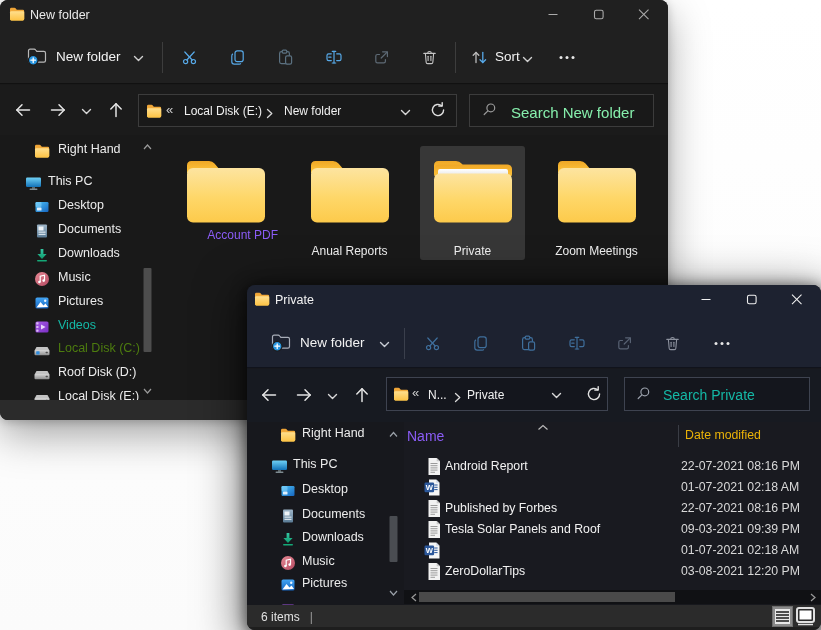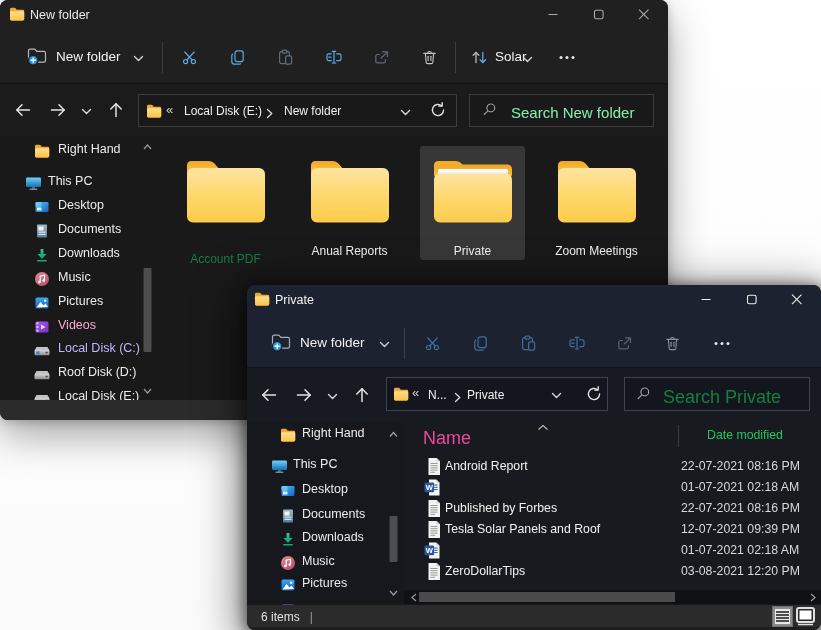--- a/index.html
+++ b/index.html
@@ -86,21 +86,21 @@
 <div class="abs" style="left:471px;top:49px"><svg width="17" height="17" viewBox="0 0 17 17" fill="none" stroke-width="1.3" stroke-linecap="round" stroke-linejoin="round">
 <g stroke="#bdbdbd">
             <line x1="5" y1="13.5" x2="5" y2="3.5"></line>
             <path d="M2.2,6.3 L5,3.5 l2.8,2.8"></path>
           </g>
 <g stroke="#57a9e8">
             <line x1="11.8" y1="3.5" x2="11.8" y2="13.5"></line>
             <path d="M9,10.7 l2.8,2.8 2.8,-2.8"></path>
           </g>
 </svg></div>
-<div class="txt" style="left:495px;top:49px;font-size:13.5px;color:#f2f2f2">Solar</div>
+<div class="txt" style="left:495px;top:49px;font-size:13.5px;color:#f2f2f2">Sort</div>
 <div class="abs" style="left:521px;top:52px"><svg width="13" height="13" viewBox="0 0 13 13" fill="none" stroke="#d0d0d0" stroke-width="1.4" stroke-linecap="round" stroke-linejoin="round">
 <path d="M2.5,4.5 L6.5,8.5 L10.5,4.5"></path>
         </svg></div>
 <div class="abs" style="left:558px;top:49px"><svg width="18" height="17" viewBox="0 0 18 17" fill="#e8e8e8">
 <circle cx="3.0" cy="8.5" r="1.5"></circle>
           <circle cx="9.0" cy="8.5" r="1.5"></circle>
           <circle cx="15.0" cy="8.5" r="1.5"></circle>
 </svg></div>
 <div class="abs" style="left:14px;top:101px"><svg width="18" height="18" viewBox="0 0 18 18" fill="none" stroke="#e4e4e4" stroke-width="1.5" stroke-linecap="round" stroke-linejoin="round">
 <line x1="15.5" y1="9" x2="2.8" y2="9"></line>
@@ -245,34 +245,34 @@
 <stop offset="0" stop-color="#a85ce8"></stop>
               <stop offset="1" stop-color="#7b2fc4"></stop>
             </linearGradient>
           </defs>
 <rect x="1.5" y="2.5" width="13" height="11" rx="1.6" fill="url(#vis1)"></rect>
 <rect x="2.3" y="3.3" width="2.2" height="2.2" rx="0.4" fill="#d9b8f5"></rect>
 <rect x="2.3" y="6.9" width="2.2" height="2.2" rx="0.4" fill="#d9b8f5"></rect>
 <rect x="2.3" y="10.5" width="2.2" height="2.2" rx="0.4" fill="#d9b8f5"></rect>
 <path d="M7,5.4 l4.6,2.6 -4.6,2.6 z" fill="#e9d5fb"></path>
 </svg></div>
-<div style="position:absolute;left:58px;top:318px;font-size:12.5px;color:#f9a8d4;white-space:nowrap">Videos</div>
+<div style="position:absolute;left:58px;top:318px;font-size:12.5px;color:#14b8a6;white-space:nowrap">Videos</div>
 <div style="position:absolute;left:33px;top:342px;width:18px;height:16px"><svg width="18" height="16" viewBox="0 0 18 16">
 <defs>
             <linearGradient id="ddc1" x1="0" y1="0" x2="0" y2="1">
 <stop offset="0" stop-color="#d6d6d6"></stop>
               <stop offset="1" stop-color="#8f8f8f"></stop>
             </linearGradient>
           </defs>
 <path d="M3.5,5 h11 l2,3.5 h-15 z" fill="#c3c3c3"></path>
 <rect x="1.5" y="8" width="15" height="5.2" rx="1" fill="url(#ddc1)"></rect>
 <rect x="3.2" y="9.3" width="3.4" height="3.2" rx="0.4" fill="#2f8cde"></rect>
 <rect x="12.5" y="9.8" width="2.4" height="1.4" rx="0.7" fill="#4c4c4c"></rect>
 </svg></div>
-<div style="position:absolute;left:58px;top:341px;font-size:12.5px;color:#c4b5fd;white-space:nowrap">Local Disk (C:)</div>
+<div style="position:absolute;left:58px;top:341px;font-size:12.5px;color:#4d7c0f;white-space:nowrap">Local Disk (C:)</div>
 <div style="position:absolute;left:33px;top:366px;width:18px;height:16px"><svg width="18" height="16" viewBox="0 0 18 16">
 <defs>
             <linearGradient id="ddd1" x1="0" y1="0" x2="0" y2="1">
 <stop offset="0" stop-color="#d6d6d6"></stop>
               <stop offset="1" stop-color="#8f8f8f"></stop>
             </linearGradient>
           </defs>
 <path d="M3.5,5 h11 l2,3.5 h-15 z" fill="#c3c3c3"></path>
 <rect x="1.5" y="8" width="15" height="5.2" rx="1" fill="url(#ddd1)"></rect>
 
@@ -309,21 +309,21 @@
               <stop offset="1" stop-color="#fdca4b"></stop>
 </linearGradient>
 <linearGradient id="pwt0" x1="0" y1="0" x2="0" y2="1">
 <stop offset="0" stop-color="#ffffff"></stop>
               <stop offset="1" stop-color="#e0e0e0"></stop>
 </linearGradient>
 </defs>
           <path d="M3,15 V7.5 q0,-4.5 4.5,-4.5 h17.5 q3.5,0 5.5,2.5 l8,9.5 z" fill="url(#fbt0)"></path>
 <rect x="3" y="10" width="78" height="54.5" rx="6" fill="url(#fft0)"></rect>
         </svg></div>
-<div class="txt" style="left:173px;top:252px;width:105px;text-align:center;font-size:12px;color:#15803d">Account PDF</div>
+<div class="txt" style="left:173px;top:228px;width:105px;text-align:right;font-size:12px;color:#8b5cf6">Account PDF</div>
 <div class="abs" style="left:308px;top:157px"><svg width="84" height="68" viewBox="0 0 84 66">
           <defs>
 <linearGradient id="fbt1" x1="0" y1="0" x2="0" y2="1">
 <stop offset="0" stop-color="#efa726"></stop>
               <stop offset="1" stop-color="#ffc83f"></stop>
 </linearGradient>
 <linearGradient id="fft1" x1="0" y1="0" x2="0" y2="1">
 <stop offset="0" stop-color="#fde4a0"></stop>
               <stop offset="0.55" stop-color="#fed768"></stop>
               <stop offset="1" stop-color="#fdca4b"></stop>
@@ -502,21 +502,21 @@
         </svg></div>
 <div class="abs" style="left:338px;top:100px"><svg width="18" height="18" viewBox="0 0 18 18" fill="none" stroke="#e0e0e0" stroke-width="1.4" stroke-linecap="round" stroke-linejoin="round">
 <path d="M14.6,9 a5.6,5.6 0 1 1 -1.9,-4.2"></path>
 <path d="M13.2,1.6 v3.4 h-3.4"></path>
         </svg></div>
 <div class="abs" style="left:377px;top:92px;width:186px;height:34px;background:#14161d;border:1px solid #3e4350"></div>
 <div class="abs" style="left:389px;top:101px"><svg width="15" height="15" viewBox="0 0 15 15" fill="none" stroke="#9aa0ab" stroke-width="1.2" stroke-linecap="round">
 <circle cx="8.8" cy="5.9" r="3.9"></circle>
           <line x1="5.9" y1="8.8" x2="2.2" y2="12.5"></line>
         </svg></div>
-<div class="txt" style="left:416px;top:102px;font-size:18px;color:#15803d">Search Private</div>
+<div class="txt" style="left:416px;top:102px;font-size:14px;color:#14b8a6">Search Private</div>
 <div class="abs" style="left:0;top:137px;width:157px;height:183px;overflow:hidden">
         <div style="position:absolute;left:33px;top:5px;width:18px;height:16px"><svg width="16" height="16" viewBox="0 0 16 16">
 <defs>
               <linearGradient id="sfs2" x1="0" y1="0" x2="0" y2="1">
 <stop offset="0" stop-color="#eda135"></stop>
                 <stop offset="1" stop-color="#ffc94e"></stop>
               </linearGradient>
 <linearGradient id="sgs2" x1="0" y1="0" x2="0" y2="1">
 <stop offset="0" stop-color="#ffdf8e"></stop>
                 <stop offset="1" stop-color="#fdc345"></stop>
@@ -613,26 +613,26 @@
 <path d="M7,5.4 l4.6,2.6 -4.6,2.6 z" fill="#e9d5fb"></path>
 </svg></div>
 <div style="position:absolute;left:55px;top:179px;font-size:12.5px;color:#ececec;white-space:nowrap"></div>
       </div>
 <svg class="abs" style="left:141px;top:143px" width="11" height="172" viewBox="0 0 11 172">
 <path d="M2,8.5 L5.5,4.5 L9,8.5" stroke="#9aa0a8" stroke-width="1.2" fill="none"></path>
 <path d="M2,163 L5.5,167 L9,163" stroke="#9aa0a8" stroke-width="1.2" fill="none"></path>
 <rect x="1.5" y="88" width="8" height="46" rx="1" fill="#4a4d52"></rect>
 </svg>
 <div class="abs" style="left:157px;top:137px;width:417px;height:168px;background:#191a20"></div>
-<div class="txt" style="left:176px;top:143px;font-size:18px;color:#ec4899">Name</div>
+<div class="txt" style="left:160px;top:143px;font-size:14px;color:#8b5cf6">Name</div>
 <svg class="abs" style="left:290px;top:139px" width="12" height="7" viewBox="0 0 12 7">
 <path d="M1.5,5.5 L6,1.5 L10.5,5.5" stroke="#b8b8b8" stroke-width="1.2" fill="none"></path>
       </svg>
 <div class="abs" style="left:431px;top:140px;width:1px;height:22px;background:#3a3d45"></div>
-<div class="txt" style="left:460px;top:143px;font-size:12.3px;color:#22c55e">Date modified</div>
+<div class="txt" style="left:438px;top:143px;font-size:12.3px;color:#eab308">Date modified</div>
 <div class="abs" style="left:179px;top:172px"><svg width="16" height="19" viewBox="0 0 16 19">
 <path d="M2.5,1 h8.2 l3.3,3.3 V18 H2.5 z" fill="#f2f2f2"></path>
 <path d="M10.7,1 l3.3,3.3 h-3.3 z" fill="#c9c9c9"></path>
 <g stroke="#9a9a9a" stroke-width="1">
 <line x1="4.5" y1="6.5" x2="11.5" y2="6.5"></line>
             <line x1="4.5" y1="8.7" x2="11.5" y2="8.7"></line>
 <line x1="4.5" y1="10.9" x2="11.5" y2="10.9"></line>
             <line x1="4.5" y1="13.1" x2="11.5" y2="13.1"></line>
 <line x1="4.5" y1="15.3" x2="9" y2="15.3"></line>
           </g>
@@ -669,21 +669,21 @@
 <path d="M10.7,1 l3.3,3.3 h-3.3 z" fill="#c9c9c9"></path>
 <g stroke="#9a9a9a" stroke-width="1">
 <line x1="4.5" y1="6.5" x2="11.5" y2="6.5"></line>
             <line x1="4.5" y1="8.7" x2="11.5" y2="8.7"></line>
 <line x1="4.5" y1="10.9" x2="11.5" y2="10.9"></line>
             <line x1="4.5" y1="13.1" x2="11.5" y2="13.1"></line>
 <line x1="4.5" y1="15.3" x2="9" y2="15.3"></line>
           </g>
 </svg></div>
 <div class="txt" style="left:198px;top:237px;font-size:12.3px;color:#f2f2f2">Tesla Solar Panels and Roof</div>
-<div class="txt" style="left:434px;top:237px;font-size:12.3px;color:#d8d8d8">12-07-2021 09:39 PM</div>
+<div class="txt" style="left:434px;top:237px;font-size:12.3px;color:#d8d8d8">09-03-2021 09:39 PM</div>
 <div class="abs" style="left:177px;top:257px"><svg width="17" height="17" viewBox="0 0 17 17">
 <path d="M5,0.5 h7.2 l3.3,3.3 V16.5 H5 z" fill="#f5f5f5"></path>
 <path d="M12.2,0.5 l3.3,3.3 h-3.3 z" fill="#cfd8e8"></path>
 <g stroke="#2b579a" stroke-width="1">
             <line x1="10.2" y1="6" x2="13.6" y2="6"></line>
             <line x1="10.2" y1="8.3" x2="13.6" y2="8.3"></line>
             <line x1="10.2" y1="10.6" x2="13.6" y2="10.6"></line>
           </g>
 <rect x="0.5" y="3.6" width="9.6" height="9.6" rx="1.2" fill="#2b579a"></rect>
 <text x="5.3" y="10.9" font-family="Liberation Sans" font-size="7.6" font-weight="bold" fill="#fff" text-anchor="middle">W</text>

